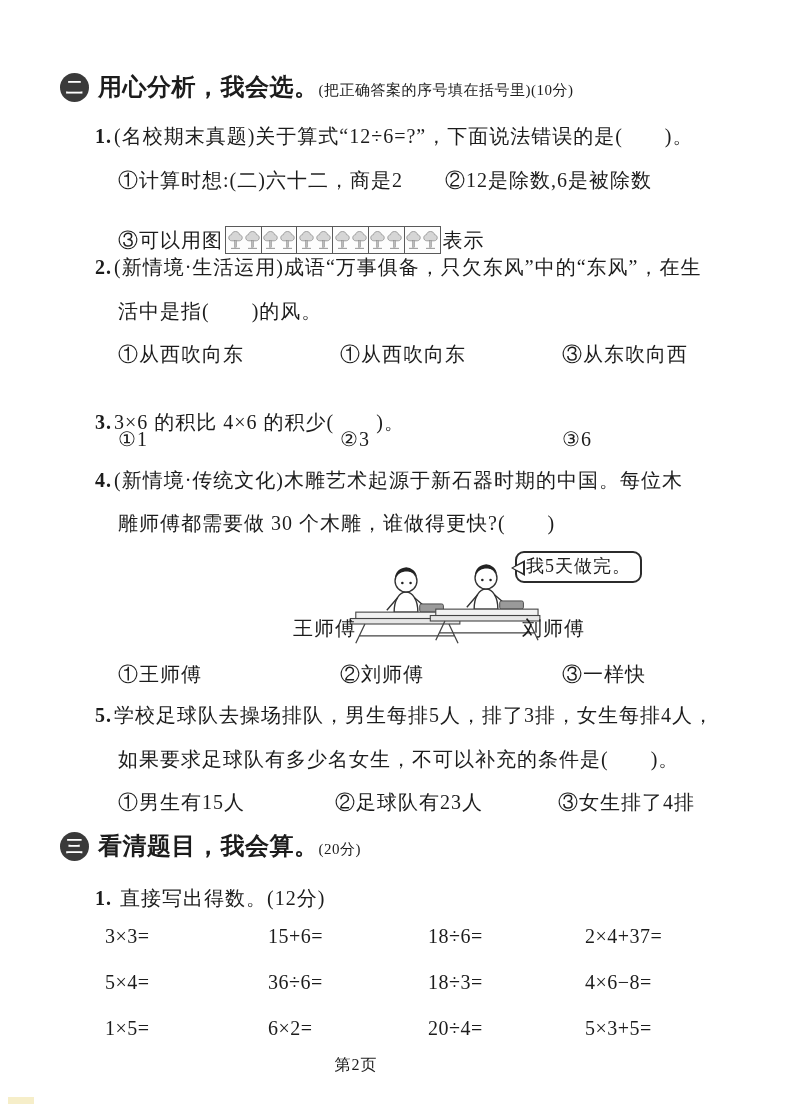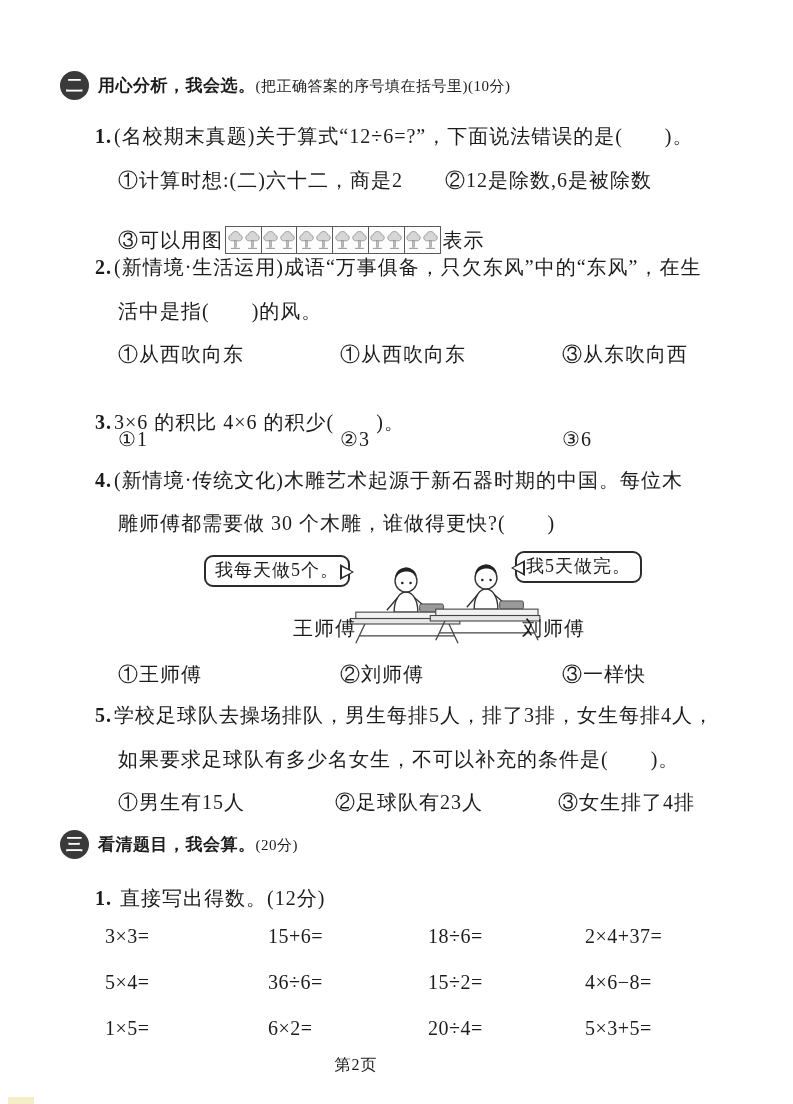--- a/index.html
+++ b/index.html
@@ -10,21 +10,21 @@
   }
   .abs{position:absolute;white-space:nowrap;}
   .sec-header{display:flex;align-items:center;gap:9px;}
   .badge{
     width:29px;height:29px;border-radius:50%;background:#3a3a3a;color:#ffffff;
     font-family:"Liberation Sans","DejaVu Sans",sans-serif;font-weight:bold;
     display:flex;align-items:center;justify-content:center;font-size:17px;flex:0 0 auto;
   }
   .sec-title{
     font-family:"Liberation Sans","DejaVu Sans",sans-serif;
-    font-weight:bold;font-size:17px;letter-spacing:0.5px;
+    font-weight:bold;font-size:24px;letter-spacing:0.5px;
   }
   .sec-sub{font-size:15px;font-weight:normal;letter-spacing:0.5px;}
   .qline{font-size:20px;letter-spacing:1px;}
   .qnum{font-weight:bold;font-size:20px;margin-right:2px;}
   .opt{font-size:20px;letter-spacing:1px;}
   .tree-line{display:flex;align-items:center;}
   .tree-strip{display:flex;margin:0 2px;}
   .tree-box{
     width:37px;height:28px;border:1.3px solid #5a5a5a;margin-left:-1.3px;
     display:flex;align-items:flex-end;justify-content:center;gap:2px;background:#fdfdfd;
@@ -155,21 +155,20 @@
 <div class="abs opt" style="left:118px;top:427px;">①1</div>
 <div class="abs opt" style="left:340px;top:427px;">②3</div>
 <div class="abs opt" style="left:562px;top:427px;">③6</div>
 
 <div class="abs qline" style="left:95px;top:467px;">
   <span class="qnum">4.</span><span>(新情境·传统文化)木雕艺术起源于新石器时期的中国。每位木</span>
 </div>
 <div class="abs qline" style="left:118px;top:510px;">雕师傅都需要做 30 个木雕，谁做得更快?(　　)</div>
 
 <div class="abs" style="left:198px;top:545px;width:448px;height:102px;">
-  <div class="bubble tail-r" style="left:6px;top:10px;">我每天做5个。</div>
   <div class="bubble tail-l" style="right:4px;top:6px;">我5天做完。</div>
   <svg style="position:absolute;left:148px;top:16px;" width="120" height="84">
       <use href="#worker"></use>
     </svg>
   <svg style="position:absolute;left:228px;top:13px;" width="120" height="84">
       <use href="#worker"></use>
     </svg>
   <div class="worker-label" style="left:95px;top:70px;">王师傅</div>
   <div class="worker-label" style="left:324px;top:70px;">刘师傅</div>
 </div>
@@ -198,21 +197,21 @@
 </div>
 
 <div class="abs" style="left:105px;top:925px;width:640px;">
   <div class="abs calc-cell" style="left:0px;top:0px;">3×3=</div>
   <div class="abs calc-cell" style="left:163px;top:0px;">15+6=</div>
   <div class="abs calc-cell" style="left:323px;top:0px;">18÷6=</div>
   <div class="abs calc-cell" style="left:480px;top:0px;">2×4+37=</div>
 
   <div class="abs calc-cell" style="left:0px;top:46px;">5×4=</div>
   <div class="abs calc-cell" style="left:163px;top:46px;">36÷6=</div>
-  <div class="abs calc-cell" style="left:323px;top:46px;">15÷2=</div>
+  <div class="abs calc-cell" style="left:323px;top:46px;">18÷3=</div>
   <div class="abs calc-cell" style="left:480px;top:46px;">4×6−8=</div>
 
   <div class="abs calc-cell" style="left:0px;top:92px;">1×5=</div>
   <div class="abs calc-cell" style="left:163px;top:92px;">6×2=</div>
   <div class="abs calc-cell" style="left:323px;top:92px;">20÷4=</div>
   <div class="abs calc-cell" style="left:480px;top:92px;">5×3+5=</div>
 </div>
 
 <div class="abs footer" style="left:0;top:1055px;width:712px;text-align:center;white-space:normal;">第2页</div>
 

